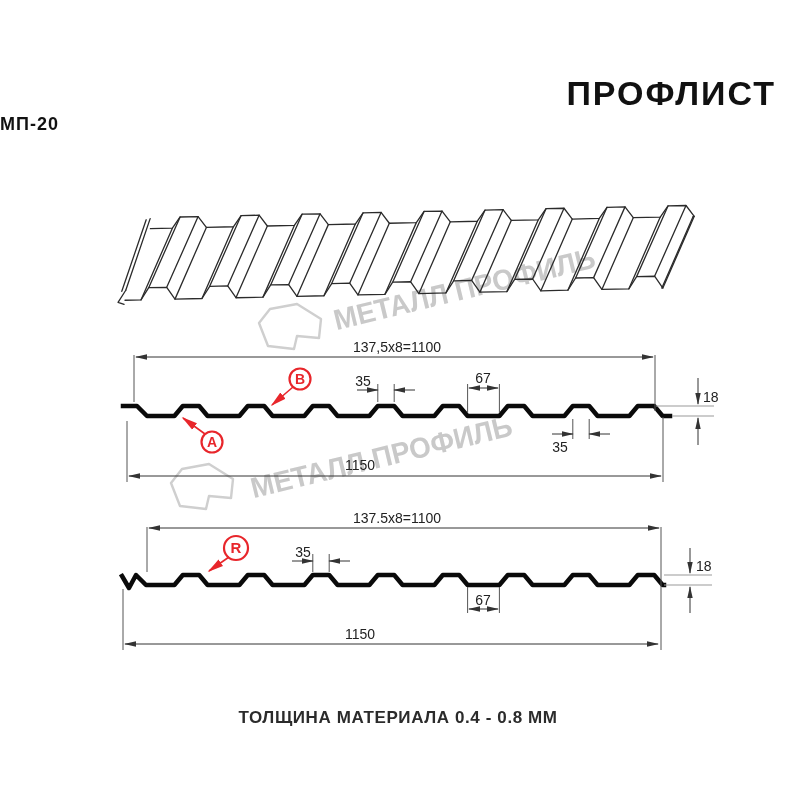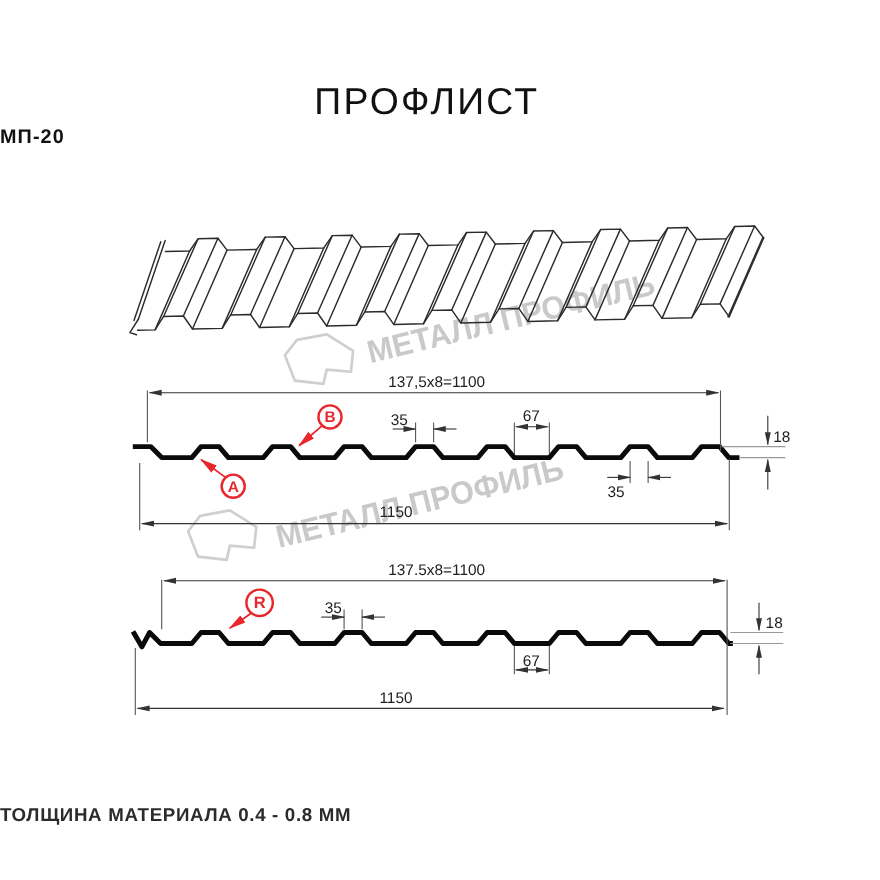--- a/index.html
+++ b/index.html
@@ -1,23 +1,23 @@
 <!DOCTYPE html>
 <html><head>
 <meta charset="utf-8">
 <style>
   html,body{margin:0;padding:0;background:#ffffff;}
   .page{position:relative;width:800px;height:800px;background:#ffffff;overflow:hidden;
         font-family:"Liberation Sans", sans-serif;}
-  .title{position:absolute;top:74px;left:0;width:776px;text-align:center;
-         font-size:34px;font-weight:400;letter-spacing:2px;color:#111;}
+  .title{position:absolute;top:74px;left:0;width:776px;text-align:right;
+         font-size:34px;font-weight:700;letter-spacing:2px;color:#111;}
   .subtitle{position:absolute;top:114px;left:0;width:800px;text-align:left;
          font-size:18px;font-weight:700;letter-spacing:1px;color:#111;}
-  .footer{position:absolute;top:708px;left:0;width:796px;text-align:left;
-         font-size:17px;font-weight:600;letter-spacing:.6px;color:#2b2b2b;margin-top:23px;}
+  .footer{position:absolute;top:708px;left:0;width:796px;text-align:center;
+         font-size:17px;font-weight:600;letter-spacing:.6px;color:#2b2b2b;}
   svg{position:absolute;left:0;top:0;}
   .s3{stroke:#2b2b2b;stroke-width:1.3;fill:none;stroke-linejoin:round;stroke-linecap:round;}
   .prof{stroke:#0a0a0a;stroke-width:4.5;fill:none;stroke-linejoin:round;stroke-linecap:square;}
   .ext{stroke:#555;stroke-width:1;}
   .dim{stroke:#333;stroke-width:1;}
   .ref{stroke:#999;stroke-width:1;}
   .dtx{font-family:"Liberation Sans", sans-serif;font-size:14px;fill:#222;}
   .red{stroke:#e8262b;fill:none;stroke-width:2.2;}
   .redln{stroke:#e8262b;stroke-width:1.6;}
   .rtx{font-family:"Liberation Sans", sans-serif;font-size:14px;font-weight:600;fill:#e8262b;}

